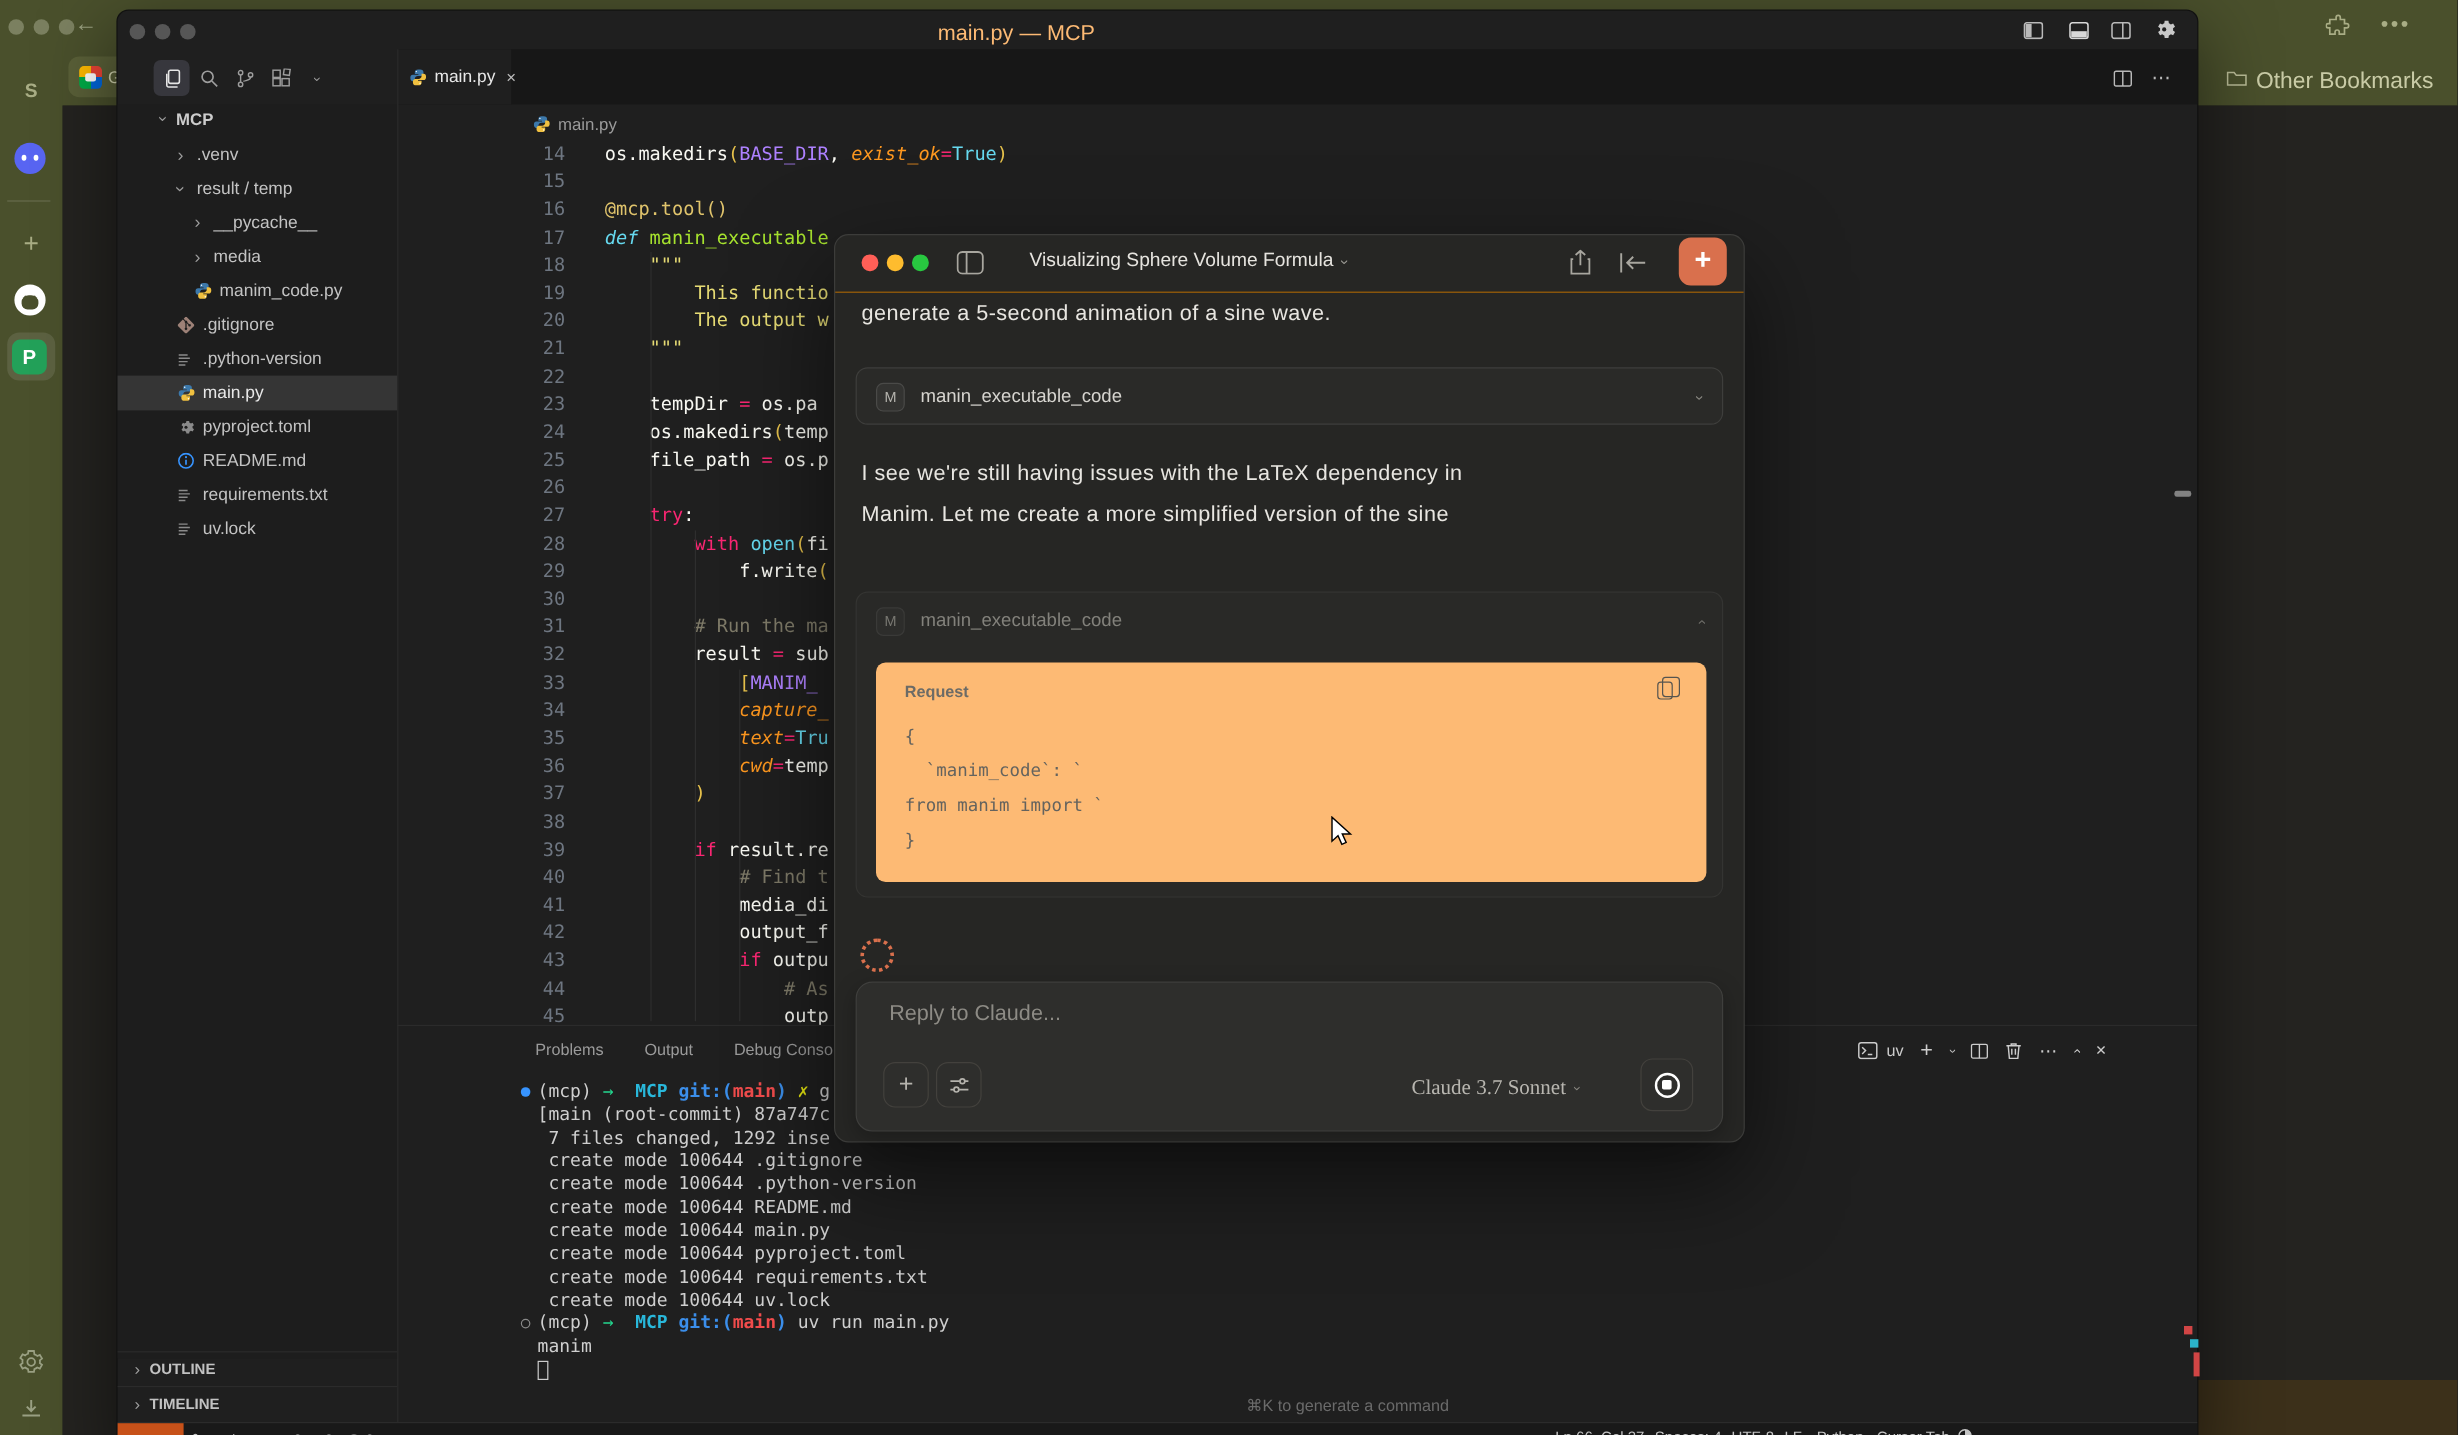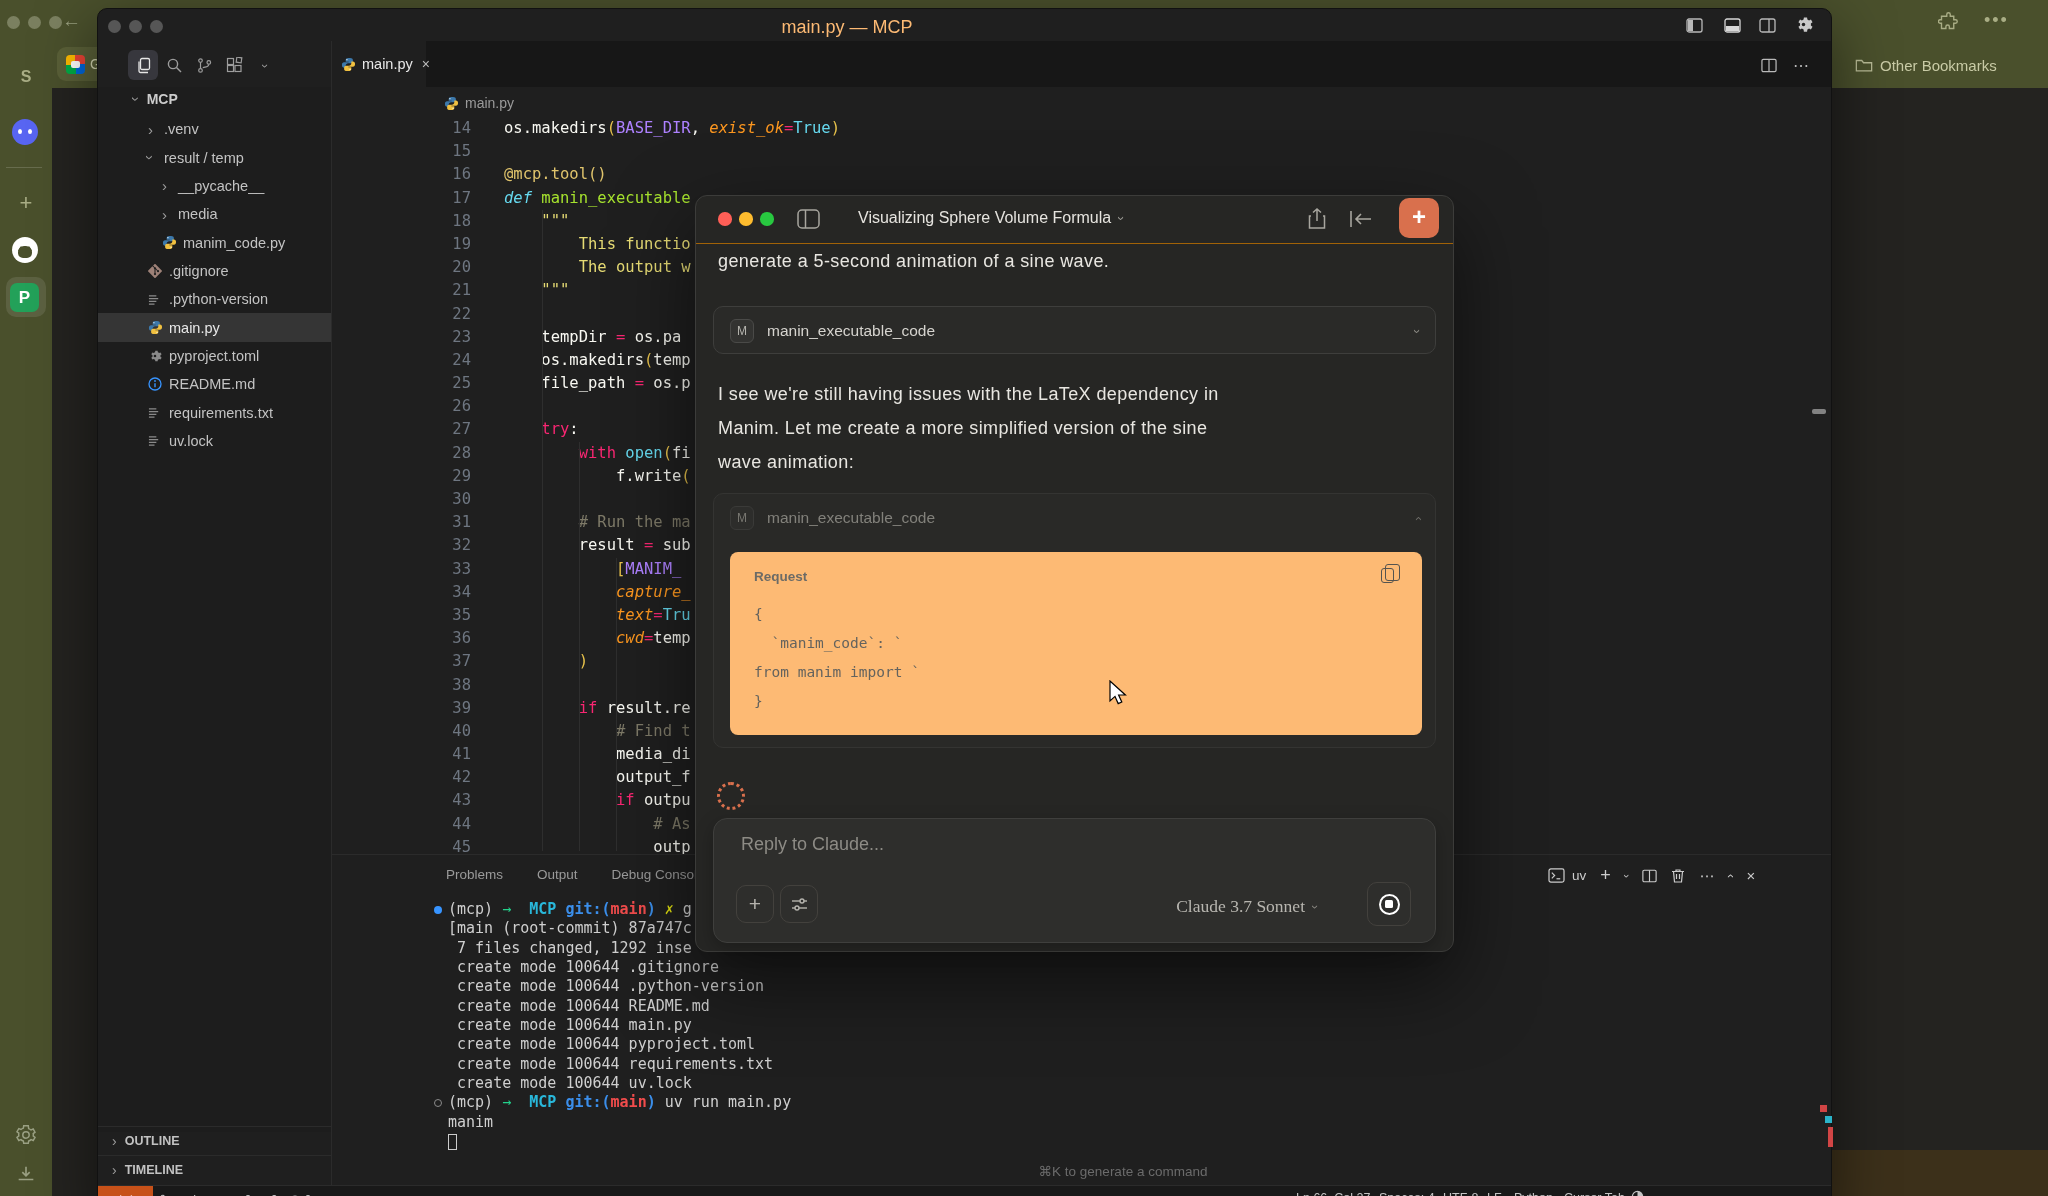--- a/index.html
+++ b/index.html
@@ -27,21 +27,21 @@
   #rail-discord{left:12px;top:119px;width:26px;height:26px;border-radius:50%;background:#5865F2;}
   #rail-discord i{position:absolute;left:6px;top:10px;width:4px;height:5px;border-radius:50%;background:#fff;box-shadow:10px 0 0 #fff;}
   #rail-github{left:12px;top:237px;width:26px;height:26px;border-radius:50%;background:#fff;}
   #rail-github i{position:absolute;left:6px;top:9px;width:14px;height:12px;background:#4a502c;border-radius:6px 6px 5px 5px;}
   #rail-github i:before,#rail-github i:after{content:"";position:absolute;top:-3px;border:3px solid transparent;border-bottom:5px solid #4a502c;}
   #rail-github i:before{left:0;} #rail-github i:after{right:0;}
   #rail-p{left:10px;top:283px;width:29px;height:29px;border-radius:7px;background:#23a159;color:#fff;
     font-weight:bold;font-size:17px;line-height:29px;text-align:center;}
   
   #bm-folder{left:1855px;top:57px;}
-  #browser-bookmarks-label{left:1880px;top:57px;color:#c9cba6;font-size:15px;}
+  #browser-bookmarks-label{left:1880px;top:57px;color:#c9cba6;font-size:19px;}
   #browser-ext-dots{left:1984px;top:10px;color:#a9ad85;font-size:18px;letter-spacing:2px;}
   
   #vscode{left:97px;top:8px;width:1733px;height:1204px;background:#1f1f1f;
     border-radius:10px 10px 0 0;box-shadow:0 18px 60px rgba(0,0,0,.5);border:1px solid #111;}
   #vscode *{box-sizing:border-box;}
   .vlight{width:13px;height:13px;border-radius:50%;background:#565656;position:absolute;top:11px;}
   #vs-title{left:0;right:0;top:8px;text-align:left;}
   #vs-title span{position:absolute;left:749px;transform:translateX(-50%);color:#fdba74;font-size:18px;white-space:nowrap;}
   .tbtn{position:absolute;width:22px;height:22px;display:flex;align-items:center;justify-content:center;color:#c8c8c8;}
   
@@ -535,21 +535,20 @@
     <div class="tool-head">
       <span class="m-badge">M</span>
       <span class="tool-name">manin_executable_code</span>
       <span class="tool-chev rot90">›</span>
     </div>
   </div>
 
   <div id="claude-paragraph">
       <div>I see we're still having issues with the LaTeX dependency in</div>
       <div>Manim. Let me create a more simplified version of the sine</div>
-      <div>wave animation:</div>
     </div>
 
   <div class="tool-card" id="tool-card-2">
     <div class="tool-head">
       <span class="m-badge">M</span>
       <span class="tool-name">manin_executable_code</span>
       <span class="tool-chev rot90" style="transform:rotate(-90deg);">›</span>
     </div>
     <div id="request-box">
       <div id="request-label">Request</div>

